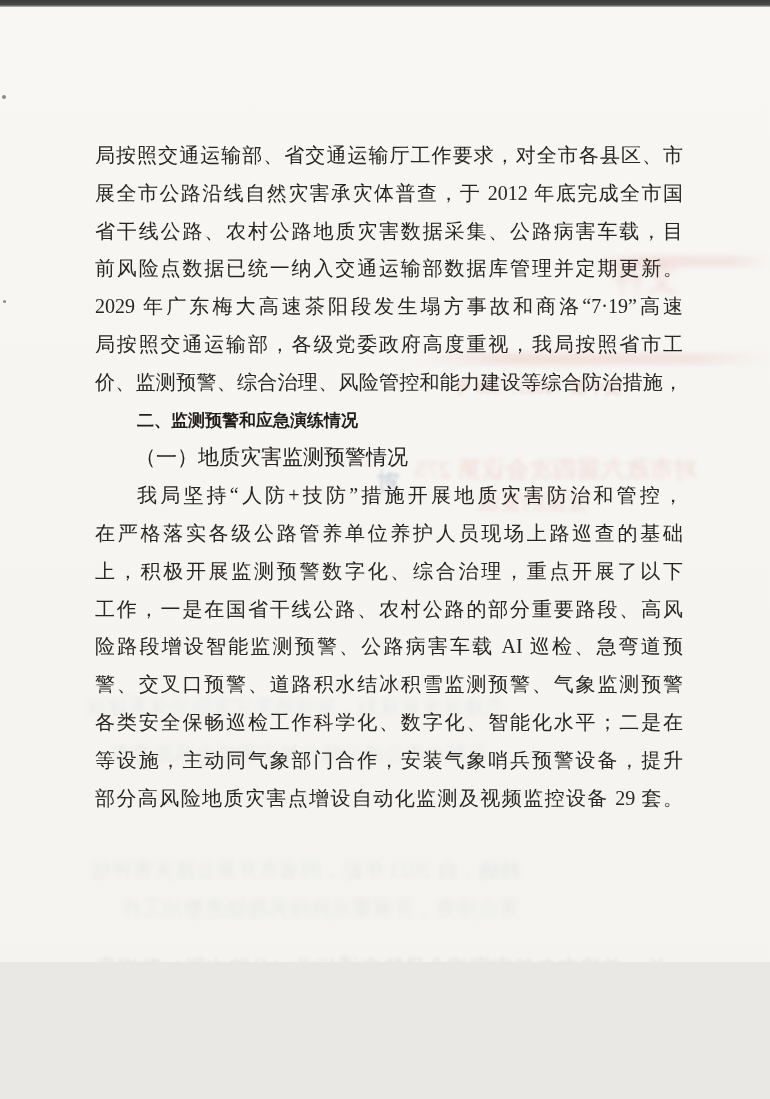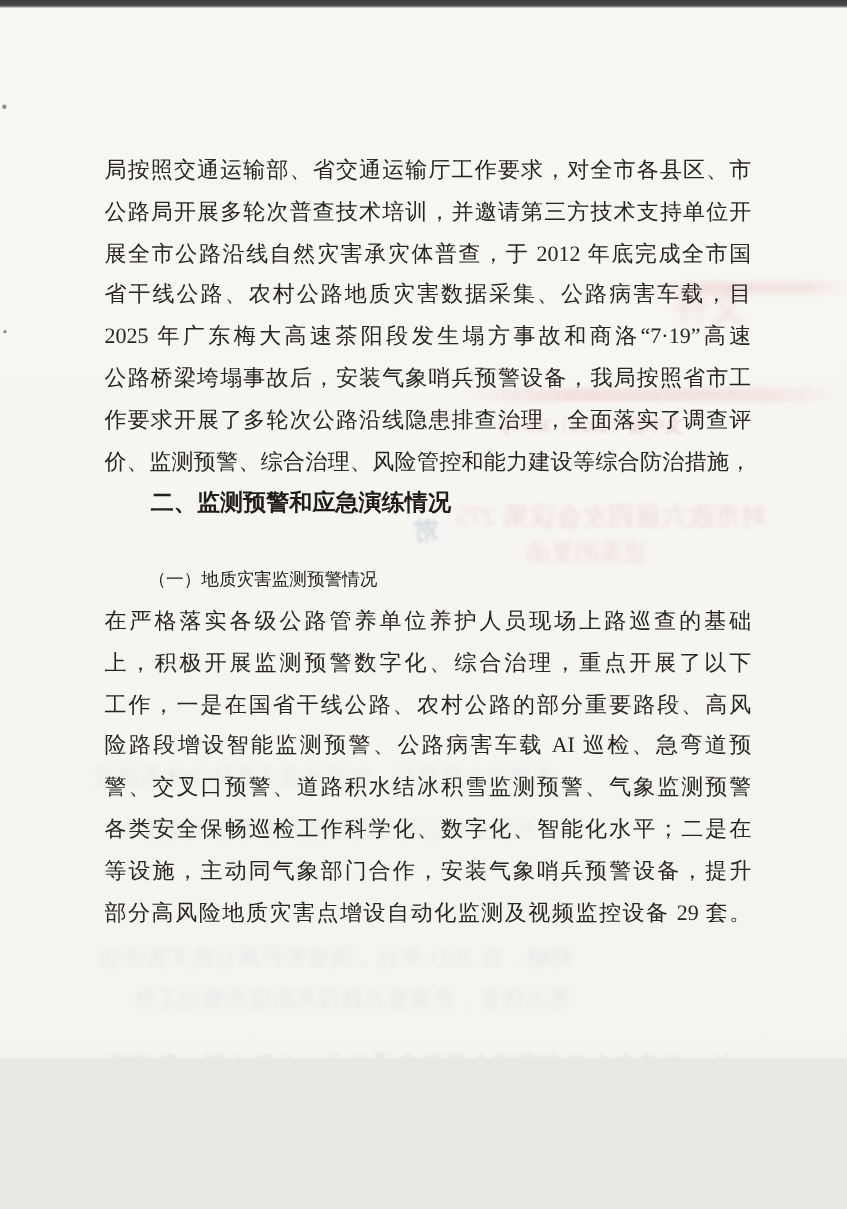--- a/index.html
+++ b/index.html
@@ -24,29 +24,28 @@
     font-size:20px;color:#282522;
     filter:blur(0.25px);
   }
   .line{
     height:37.8px;line-height:37.8px;
     text-align:justify;text-align-last:justify;
     overflow:hidden;white-space:normal;
   }
   .heading{
     font-family:"Liberation Sans","DejaVu Sans",sans-serif;
-    font-weight:700;font-size:21px;color:#201d1a;
+    font-weight:700;font-size:17px;color:#201d1a;
     text-align:left;text-align-last:auto;
     padding-left:42px;
   }
   .subheading{
-    font-size:16px;color:#242120;
+    font-size:21px;color:#242120;
     text-align:left;text-align-last:auto;
     padding-left:40px;
-    margin-top:32px;
   }
   .indent{text-indent:42px;}
 
   .page-number{
     position:absolute;left:97px;top:1020px;
     font-size:20px;color:#3a3733;letter-spacing:5px;
     filter:blur(0.2px);
   }
 
   
@@ -94,29 +93,29 @@
   <div class="ghost ghost-gray g-chars">对市</div>
   <div class="ghost ghost-gray g-row1">态建设发展规划，加强地质灾害防治体系建设</div>
   <div class="ghost ghost-gray g-row2">开展全市公路沿线自然灾害综合风险普查</div>
   <div class="ghost ghost-gray g-row3">精确，自 2021 年起，同省市开展公路灾害评估</div>
   <div class="ghost ghost-gray g-row4">害点排查，开展重点路段风险隐患整治工作</div>
   <div class="ghost ghost-gray g-row5">长，并建立自然灾害综合风险交通行业（公路水毁）数据库</div>
   <div class="ghost ghost-gray g-row6">查，开展全市自然灾害综合风险评估</div>
 
   <div class="textblock">
     <div class="line">局按照交通运输部、省交通运输厅工作要求，对全市各县区、市</div>
-    <div class="line">公路局开展多轮次普查技术培训，并邀请第三方技术支持单位开</div>
     <div class="line">展全市公路沿线自然灾害承灾体普查，于 2012 年底完成全市国</div>
     <div class="line">省干线公路、农村公路地质灾害数据采集、公路病害车载，目</div>
-    <div class="line">2025 年广东梅大高速茶阳段发生塌方事故和商洛“7·19”高速</div>
-    <div class="line">公路桥梁垮塌事故后，安装气象哨兵预警设备，我局按照省市工</div>
-    <div class="line">作要求开展了多轮次公路沿线隐患排查治理，全面落实了调查评</div>
+    <div class="line">前风险点数据已统一纳入交通运输部数据库管理并定期更新。</div>
+    <div class="line">2029 年广东梅大高速茶阳段发生塌方事故和商洛“7·19”高速</div>
+    <div class="line">局按照交通运输部，各级党委政府高度重视，我局按照省市工</div>
     <div class="line">价、监测预警、综合治理、风险管控和能力建设等综合防治措施，</div>
     <div class="line heading">二、监测预警和应急演练情况</div>
     <div class="line subheading">（一）地质灾害监测预警情况</div>
+    <div class="line indent">我局坚持“人防+技防”措施开展地质灾害防治和管控，</div>
     <div class="line">在严格落实各级公路管养单位养护人员现场上路巡查的基础</div>
     <div class="line">上，积极开展监测预警数字化、综合治理，重点开展了以下</div>
     <div class="line">工作，一是在国省干线公路、农村公路的部分重要路段、高风</div>
     <div class="line">险路段增设智能监测预警、公路病害车载 AI 巡检、急弯道预</div>
     <div class="line">警、交叉口预警、道路积水结冰积雪监测预警、气象监测预警</div>
     <div class="line">各类安全保畅巡检工作科学化、数字化、智能化水平；二是在</div>
     <div class="line">等设施，主动同气象部门合作，安装气象哨兵预警设备，提升</div>
     <div class="line">部分高风险地质灾害点增设自动化监测及视频监控设备 29 套。</div>
   </div>
 

